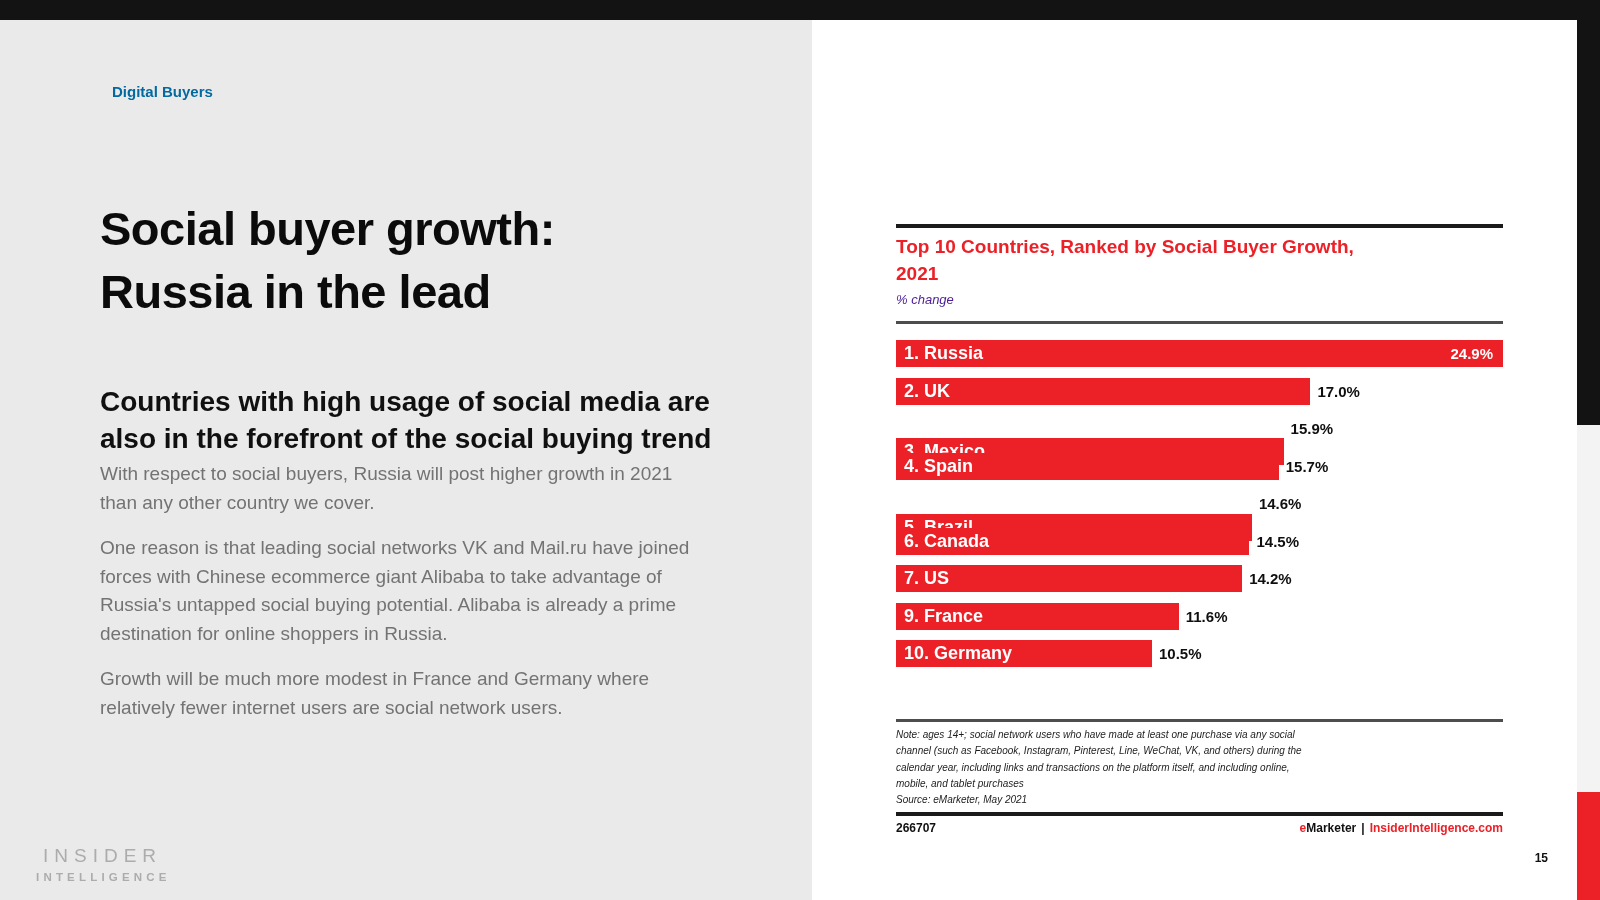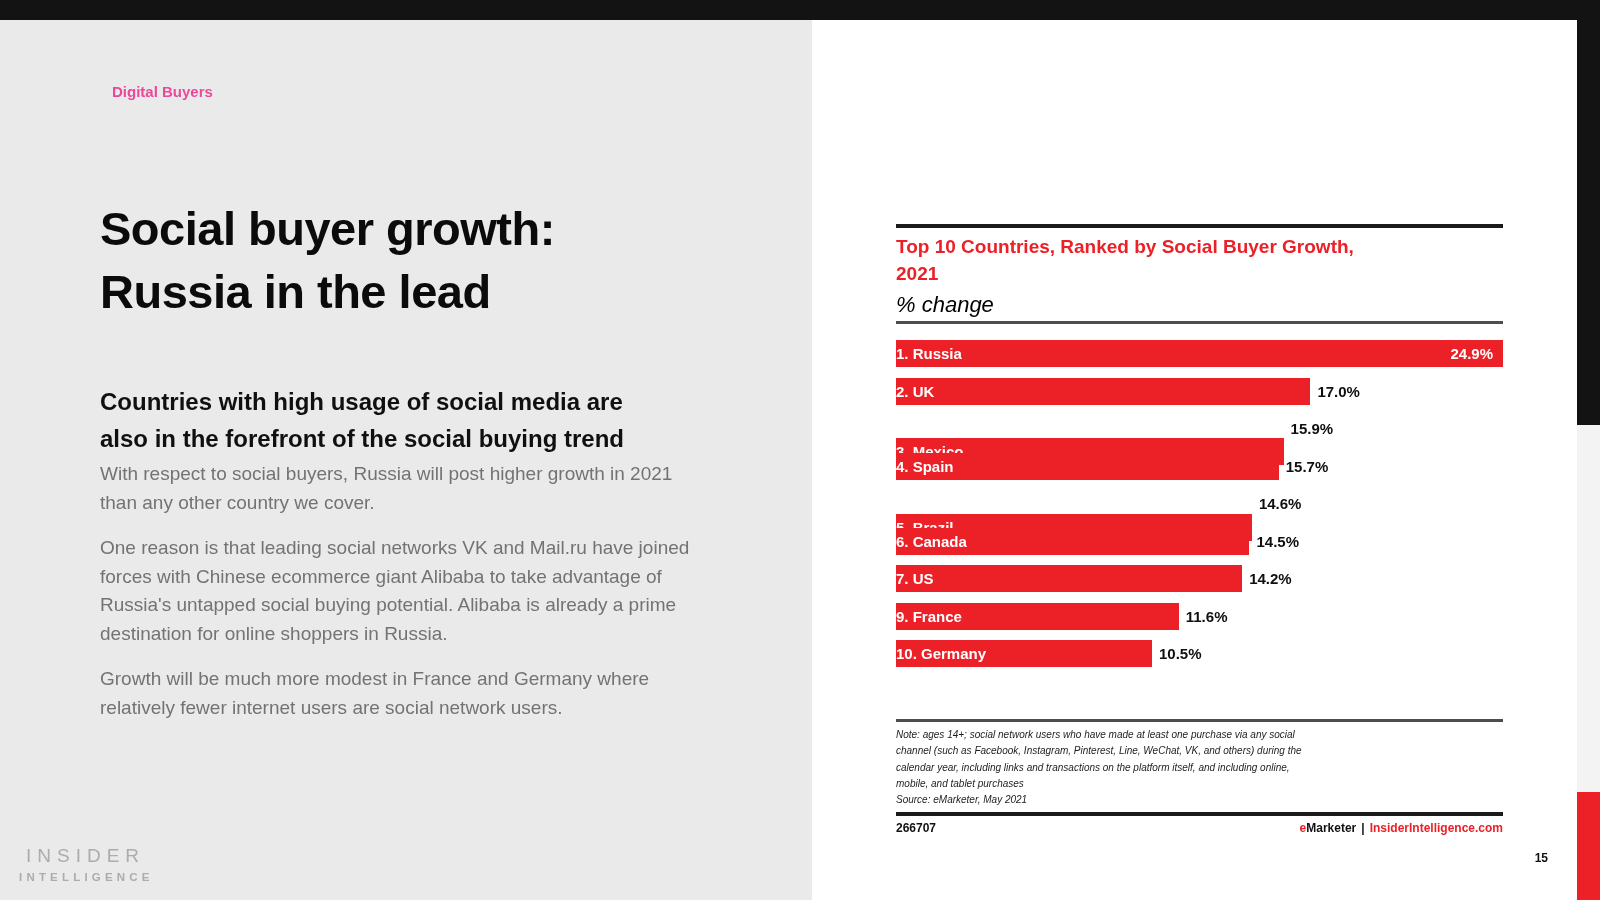--- a/index.html
+++ b/index.html
@@ -8,44 +8,44 @@
 
   
   .top-bar{position:absolute;left:0;top:0;width:1600px;height:20px;background:#131313;}
   .left-panel{position:absolute;left:0;top:20px;width:812px;height:880px;background:#EAEAEA;}
   .right-panel{position:absolute;left:812px;top:20px;width:765px;height:880px;background:#fff;}
   .edge-black{position:absolute;left:1577px;top:20px;width:23px;height:405px;background:#131313;}
   .edge-gray{position:absolute;left:1577px;top:425px;width:23px;height:367px;background:#F3F3F3;}
   .edge-red{position:absolute;left:1577px;top:792px;width:23px;height:108px;background:#EC2027;}
 
   
-  .eyebrow{position:absolute;left:112px;top:83px;font-size:15px;font-weight:bold;color:#ec4899;}
+  .eyebrow{position:absolute;left:112px;top:83px;font-size:15px;font-weight:bold;color:#0369a1;}
   .headline{position:absolute;left:100px;top:197px;width:660px;font-size:47px;line-height:63px;
             font-weight:bold;color:#0B0B0B;letter-spacing:-0.5px;}
-  .subhead{position:absolute;left:100px;top:383px;width:640px;font-size:24px;line-height:37px;
+  .subhead{position:absolute;left:100px;top:383px;width:640px;font-size:28px;line-height:37px;
            font-weight:bold;color:#101010;}
   .bodycopy{position:absolute;left:100px;top:460px;width:600px;font-size:19px;line-height:28.5px;color:#737373;}
   .bodycopy p{margin:0 0 17px 0;}
   .bodycopy p + p{margin-top:8px;}
 
   
-  .logo{position:absolute;left:19px;top:845px;color:#ACACAC;}
+  .logo{position:absolute;left:36px;top:845px;color:#ACACAC;}
   .logo .l1{font-size:19px;font-weight:400;letter-spacing:6px;margin-left:7px;}
   .logo .l2{font-size:11.5px;font-weight:bold;letter-spacing:4.2px;margin-top:4px;}
   .rule-thick{height:4px;background:#1A1A1A;}
   .rule-thin{height:2.5px;background:#4D4D4D;}
   .chart-top-rule{position:absolute;left:896px;top:224px;width:607px;}
   .chart-title{position:absolute;left:896px;top:233px;width:607px;font-size:19px;line-height:27px;
                font-weight:bold;color:#EC2027;}
-  .chart-subtitle{position:absolute;left:896px;top:292px;font-size:22px;font-style:italic;color:#000000;}
+  .chart-subtitle{position:absolute;left:896px;top:292px;font-size:13px;font-style:italic;color:#4c1d95;}
   .chart-rule-under-title{position:absolute;left:896px;top:321px;width:607px;}
   .bars{position:absolute;left:896px;top:340px;width:607px;}
   .bar-row{position:relative;display:flex;align-items:center;height:27px;margin-bottom:10.5px;}
   .bar{position:relative;height:27px;display:flex;align-items:center;background:#EC2027;}
-  .bar-label{color:#fff;font-weight:bold;font-size:15px;white-space:nowrap;}
+  .bar-label{color:#fff;font-weight:bold;font-size:18px;padding-left:8px;white-space:nowrap;}
   .bar-value{font-weight:bold;font-size:15px;color:#0F0F0F;margin-left:7px;white-space:nowrap;}
   .bar-value.inside{position:absolute;right:10px;margin:0;color:#fff;}
   .chart-rule-above-note{position:absolute;left:896px;top:719px;width:607px;}
   .chart-note{position:absolute;left:896px;top:727px;width:630px;font-size:10px;line-height:16.3px;
               font-style:italic;color:#1D1D1D;}
   .chart-note div{white-space:nowrap;}
   .chart-bottom-rule{position:absolute;left:896px;top:812px;width:607px;}
   .chart-footer{position:absolute;left:896px;top:821px;width:607px;display:flex;
                 justify-content:space-between;font-size:12px;font-weight:bold;color:#111;}
   .credit .red{color:#EC2027;}

